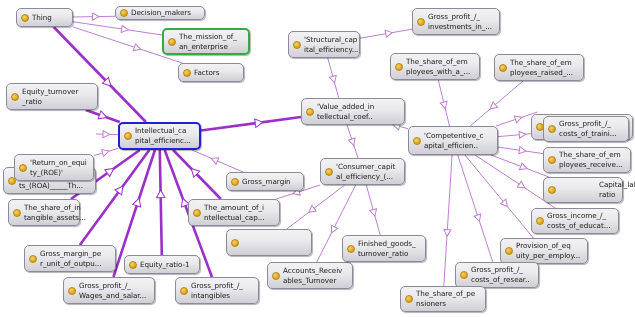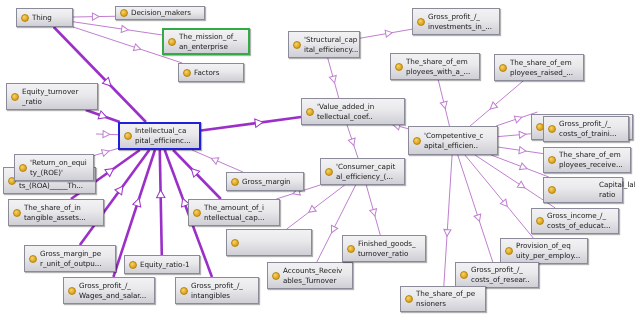--- a/index.html
+++ b/index.html
@@ -10,21 +10,21 @@
     background:#ffffff;
     overflow:hidden;
     font-family:"DejaVu Sans","Liberation Sans",sans-serif;
   }
   #edge-layer{position:absolute;left:0;top:0;width:635px;height:317px;}
   .node{
     position:absolute;
     box-sizing:border-box;
     background:linear-gradient(to bottom,#f2f2f4 0%,#e9e9ec 45%,#dcdce1 70%,#cfcfd6 100%);
     border:1px solid #8a8a99;
-    border-radius:0;
+    border-radius:5px;
     box-shadow:1px 1px 1px rgba(0,0,0,0.30);
     display:flex;
     align-items:center;
     padding:1px 3px 1px 3px;
     z-index:5;
   }
   .node.sel-blue{border:2px solid #2020d8;}
   .node.sel-green{border:2px solid #33aa44;}
   .bullet{
     flex:0 0 auto;
@@ -214,21 +214,21 @@
       <div class="node" style="left: 14px; top: 154px; width: 80px; height: 27px;">
         <span class="bullet"></span>
         <span class="lbl">'Return_on_equi
 ty_(ROE)'</span>
       </div>
       <div class="node sel-blue" style="left: 118px; top: 122px; width: 83px; height: 28px;">
         <span class="bullet"></span>
         <span class="lbl">Intellectual_ca
 pital_efficienc...</span>
       </div>
-      <div class="node" style="left: 8px; top: 199px; width: 96px; height: 27px;">
+      <div class="node" style="left: 8px; top: 199px; width: 72px; height: 27px;">
         <span class="bullet"></span>
         <span class="lbl">The_share_of_in
 tangible_assets...</span>
       </div>
       <div class="node" style="left: 24px; top: 245px; width: 92px; height: 27px;">
         <span class="bullet"></span>
         <span class="lbl">Gross_margin_pe
 r_unit_of_outpu...</span>
       </div>
       <div class="node" style="left: 63px; top: 277px; width: 92px; height: 27px;">

